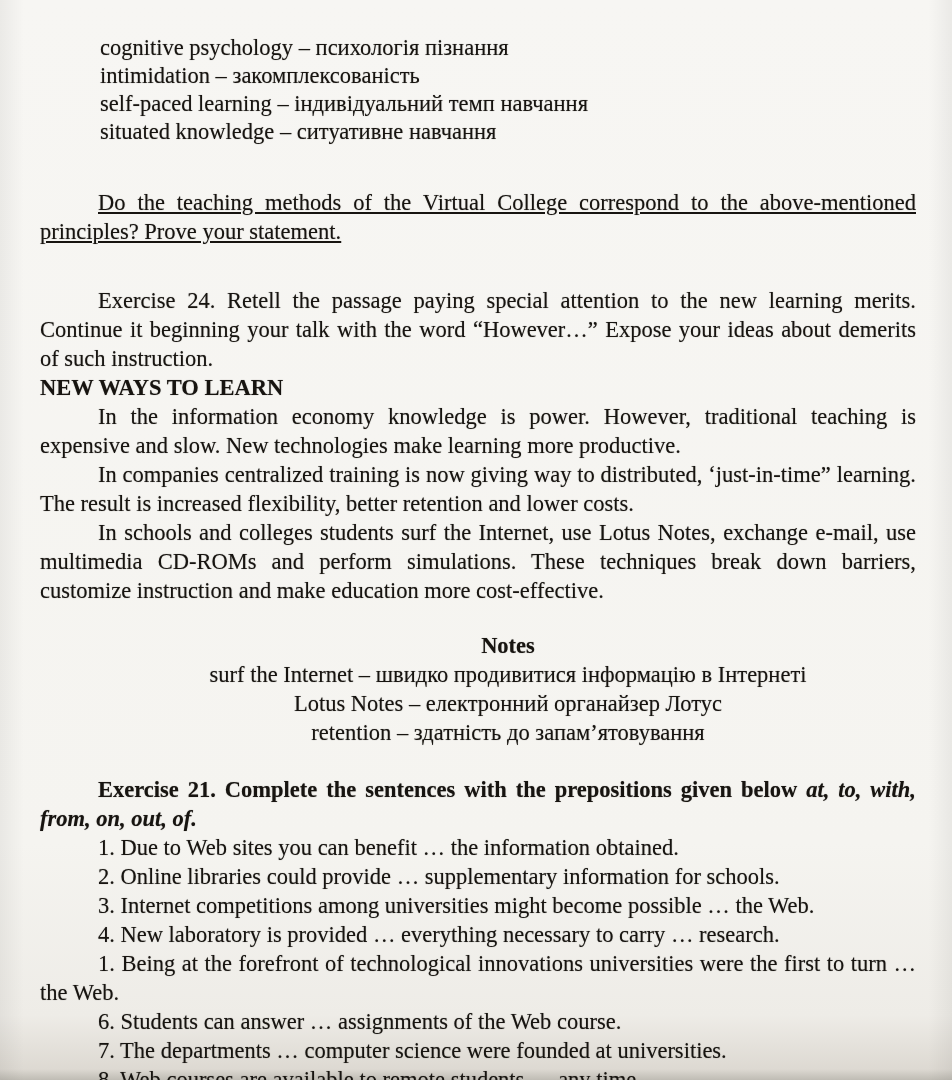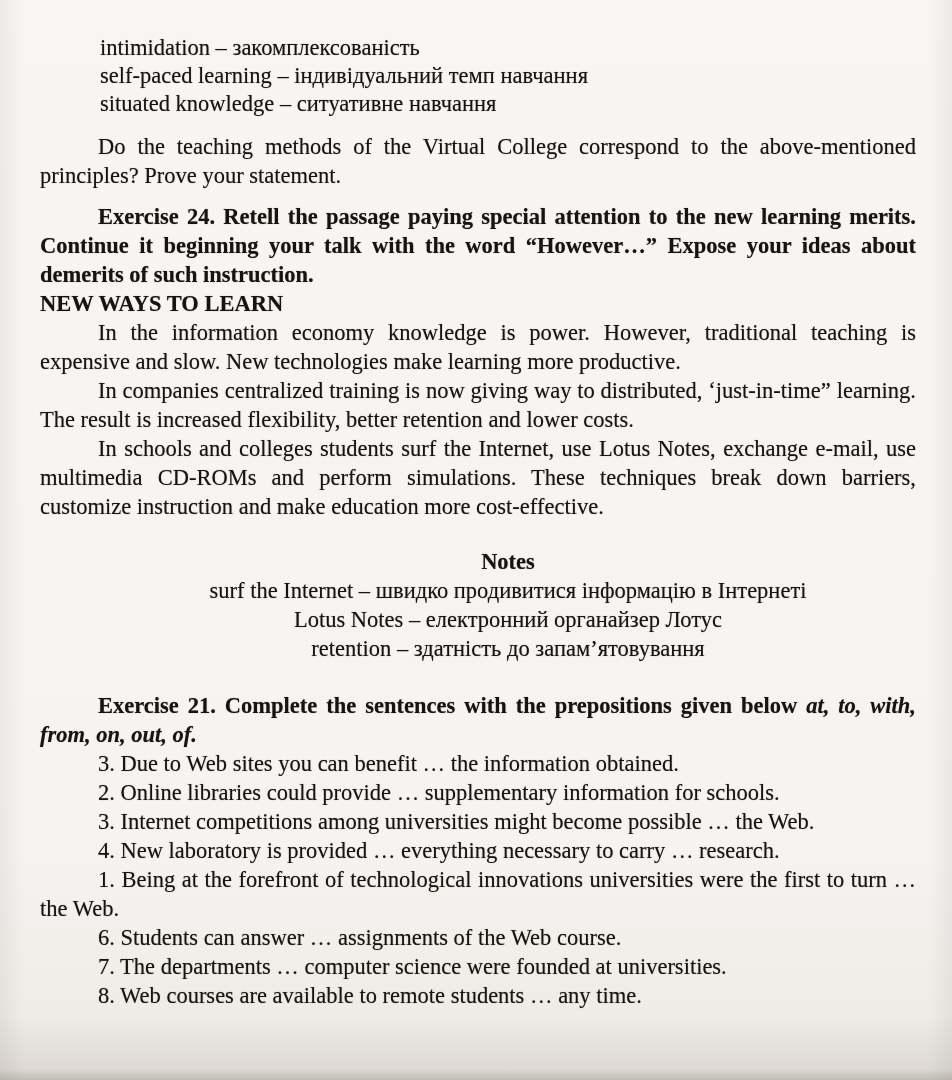--- a/index.html
+++ b/index.html
@@ -22,35 +22,36 @@
     font-family: "Liberation Serif", "DejaVu Serif", serif;
     font-size: 22.5px;
     line-height: 29px;
     color: #171410;
     text-shadow: 0 0 1px rgba(23, 20, 15, 0.45);
   }
   p { margin: 0; }
   .justified { text-align: justify; }
   .first-indent { text-indent: 58px; }
   .glossary { margin-left: 60px; line-height: 28px; }
-  .question-para { margin-top: 14px; }
-  .exercise-heading { font-weight: bold; margin-top: 12px; }
+  .question-para { margin-top: 42px; text-decoration: underline; }
+  .exercise-heading { font-weight: normal; margin-top: 40px; }
   .passage-title { font-weight: bold; text-align: left; }
   .notes-block { margin-left: 60px; margin-top: 26px; line-height: 29px; text-align: center; }
   .notes-heading { font-weight: bold; }
   .ex25-heading { margin-top: 28px; font-weight: bold; }
   .prepositions { font-style: italic; }
   .exercise-item { text-indent: 58px; text-align: justify; }
 </style>
 </head>
 <body>
 
 <div class="page">
 
   <div class="glossary">
+    <p>cognitive psychology – психологія пізнання</p>
     <p>intimidation – закомплексованість</p>
     <p>self-paced learning – індивідуальний темп навчання</p>
     <p>situated knowledge – ситуативне навчання</p>
   </div>
 
   <p class="question-para justified first-indent">Do the teaching methods of the Virtual College correspond to the above-mentioned principles? Prove your statement.</p>
 
   <p class="exercise-heading justified first-indent">Exercise 24. Retell the passage paying special attention to the new learning merits. Continue it beginning your talk with the word “However…” Expose your ideas about demerits of such instruction.</p>
 
   <p class="passage-title">NEW WAYS TO LEARN</p>
@@ -64,21 +65,21 @@
   <div class="notes-block">
     <p class="notes-heading">Notes</p>
     <p>surf the Internet – швидко продивитися інформацію в Інтернеті</p>
     <p>Lotus Notes – електронний органайзер Лотус</p>
     <p>retention – здатність до запам’ятовування</p>
   </div>
 
   <p class="ex25-heading justified first-indent"><span>Exercise 21. Complete the sentences with the prepositions given below </span><span class="prepositions">at, to, with, from, on, out, of.</span></p>
 
   <div>
-    <p class="exercise-item">3. Due to Web sites you can benefit … the information obtained.</p>
+    <p class="exercise-item">1. Due to Web sites you can benefit … the information obtained.</p>
     <p class="exercise-item">2. Online libraries could provide … supplementary information for schools.</p>
     <p class="exercise-item">3. Internet competitions among universities might become possible … the Web.</p>
     <p class="exercise-item">4. New laboratory is provided … everything necessary to carry … research.</p>
     <p class="exercise-item">1. Being at the forefront of technological innovations universities were the first to turn … the Web.</p>
     <p class="exercise-item">6. Students can answer … assignments of the Web course.</p>
     <p class="exercise-item">7. The departments … computer science were founded at universities.</p>
     <p class="exercise-item">8. Web courses are available to remote students … any time.</p>
   </div>
 
 </div>

